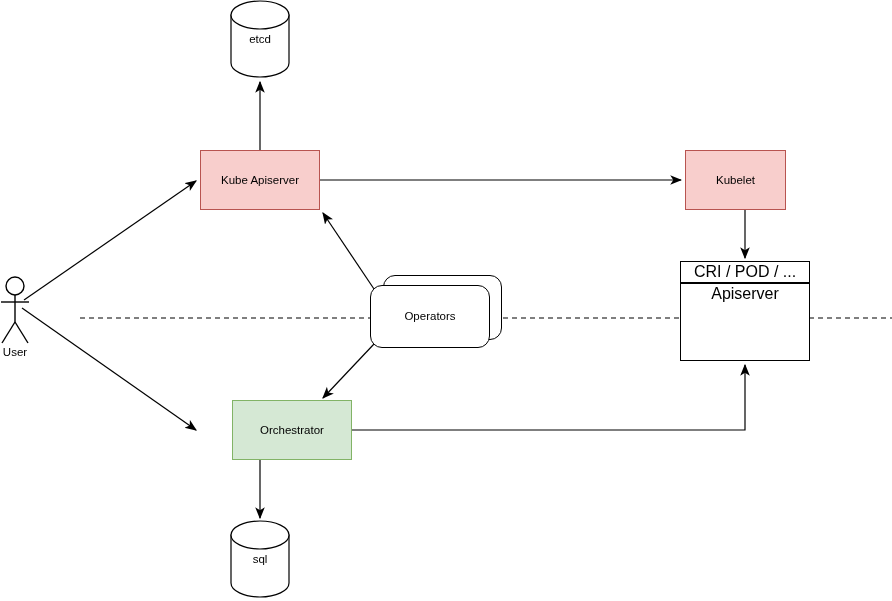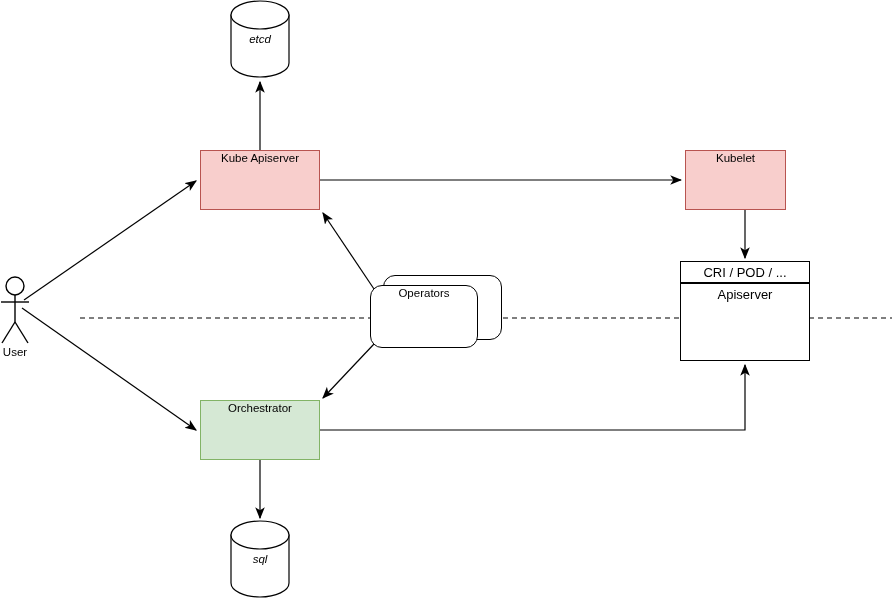--- a/index.html
+++ b/index.html
@@ -21,72 +21,72 @@
     position: absolute;
     left: 0;
     top: 0;
     width: 892px;
     height: 601px;
   }
   .node {
     position: absolute;
     box-sizing: border-box;
     display: flex;
-    align-items: flex-start;
+    align-items: center;
     justify-content: center;
     font-size: 11.5px;
     color: #000000;
     text-align: center;
     line-height: 1.25;
   }
   .box-red {
     background: #f8cecc;
     border: 1px solid #b85450;
   }
   .box-green {
     background: #d5e8d4;
     border: 1px solid #82b366;
+    margin-left: 32px;
   }
   .card {
     background: #ffffff;
     border: 1px solid #000000;
     border-radius: 12px;
   }
   .agents-box {
     position: absolute;
     box-sizing: border-box;
     border: 1px solid #000000;
     background: #ffffff;
     display: flex;
     flex-direction: column;
   }
   .agents-band {
     box-sizing: border-box;
     display: flex;
     align-items: center;
     justify-content: center;
-    font-size: 13px;
+    font-size: 16px;
     color: #000000;
   }
   .agents-head {
     border-bottom: 1px solid #000000;
   }
   .agents-foot {
     border-top: 1px solid #000000;
   }
   .agents-mid {
     flex: 1;
   }
   .cyl-label {
     position: absolute;
     width: 100%;
     text-align: center;
     font-size: 11.5px;
     color: #000000;
-    font-style: italic;
   }
   .actor-label {
     position: absolute;
     font-size: 11.5px;
     color: #000000;
     text-align: center;
     width: 60px;
   }
 </style>
 </head>
@@ -155,21 +155,21 @@
 
   <div class="node box-red" style="left:685px; top:150px; width:101px; height:60px;">
     <span>Kubelet</span>
   </div>
 
   <div class="node box-green" style="left:200px; top:400px; width:120px; height:60px;">
     <span>Orchestrator</span>
   </div>
 
   <div class="node card" style="left:383px; top:275px; width:119px; height:65px; z-index:1;"></div>
-  <div class="node card" style="left:370px; top:285px; width:108px; height:63px; z-index:2;">
+  <div class="node card" style="left:370px; top:285px; width:120px; height:63px; z-index:2;">
     <span>Operators</span>
   </div>
 
   <div class="agents-box" style="left:680px; top:261px; width:130px; height:100px;">
     <div class="agents-band agents-head" style="height:21px;">CRI / POD / ...</div>
     <div class="agents-band agents-foot" style="height:21px;">Apiserver</div>
   </div>
 
 </div>
 

